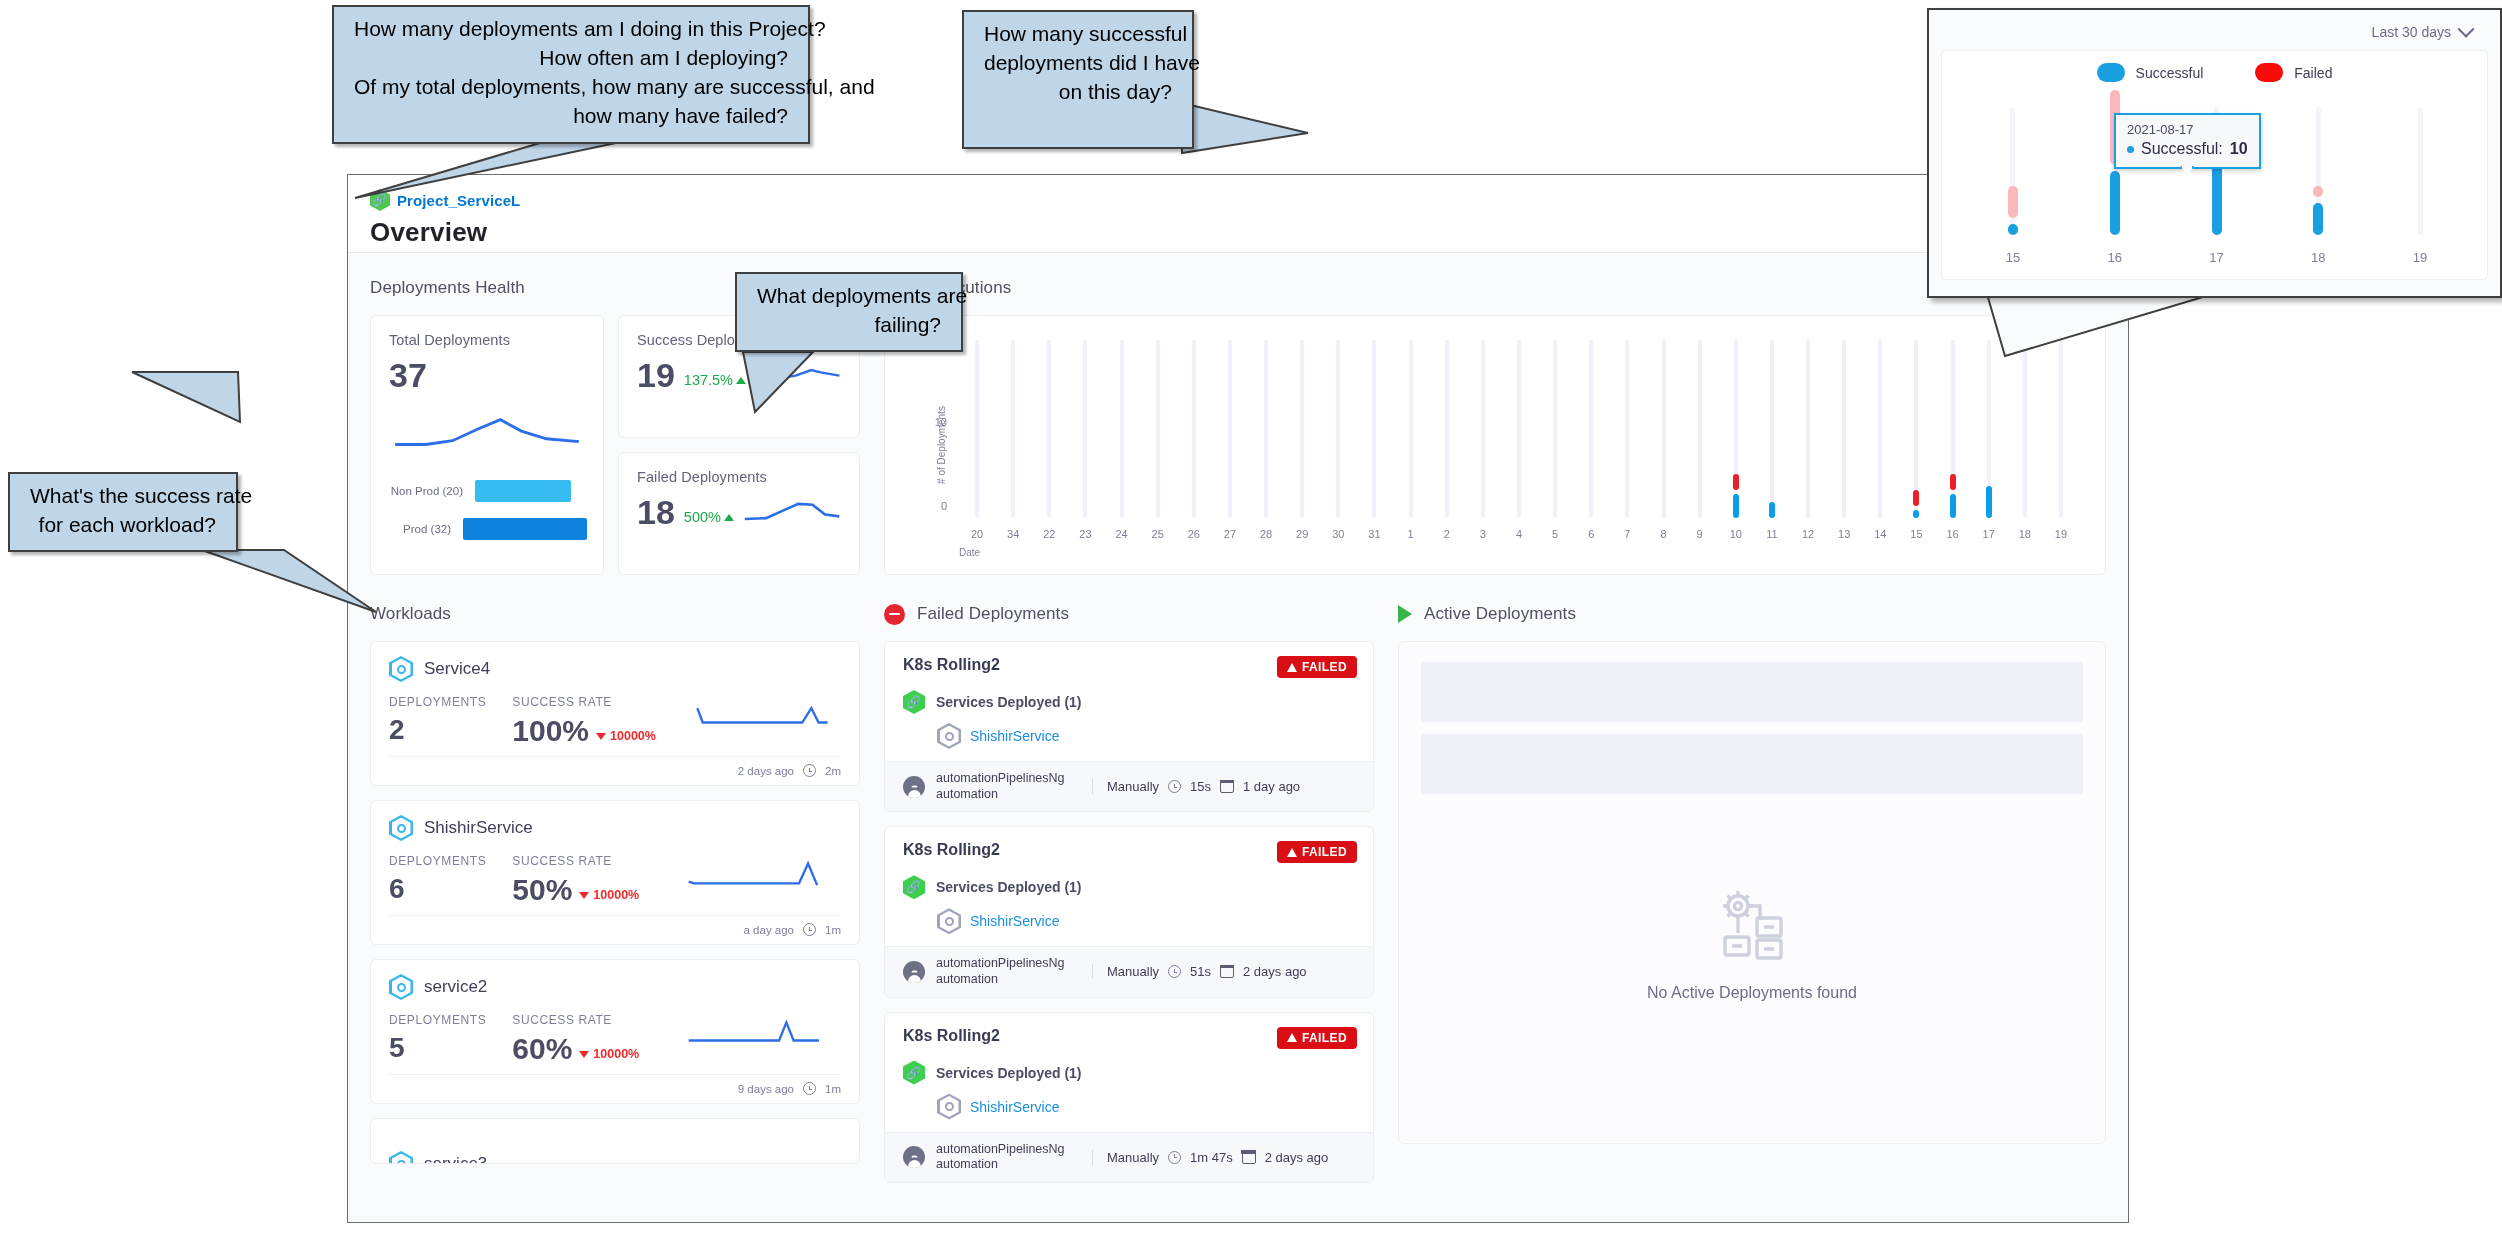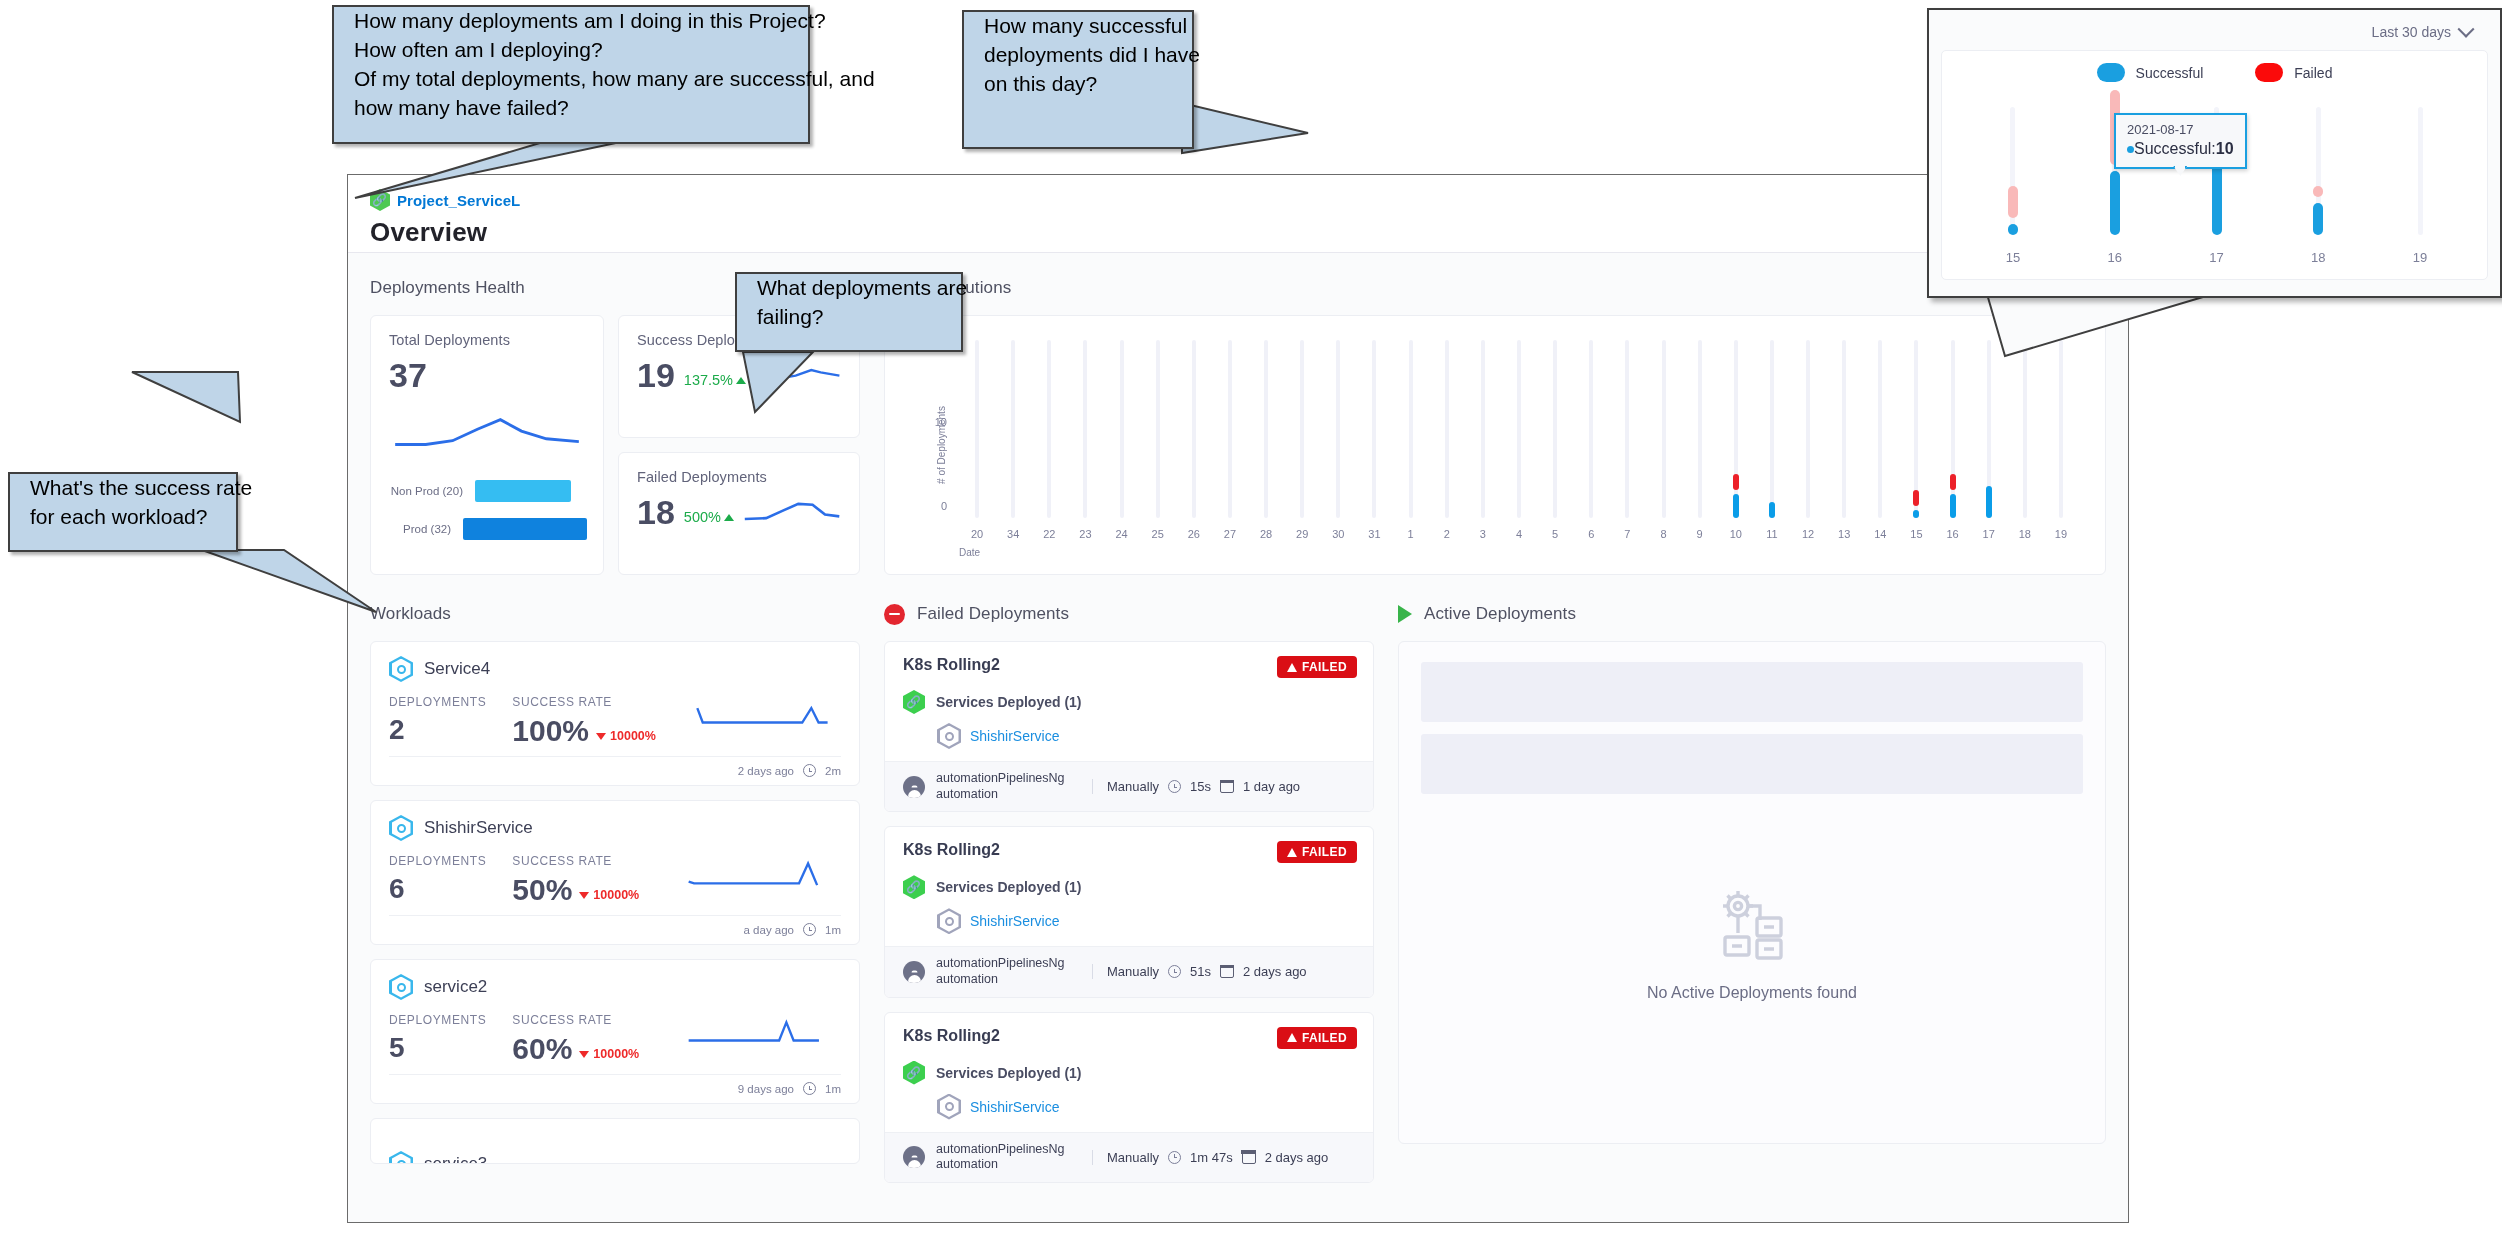--- a/index.html
+++ b/index.html
@@ -265,21 +265,21 @@
     align-items: center; justify-content: center; gap: 18px; padding-bottom: 40px;
   }
   .empty-text { font-size: 16px; color: #6b6d85; }
 
   
   .callout {
     position: absolute;
     background: #bfd5e8; border: 2px solid #3f3f3f;
     box-shadow: 3px 3px 3px rgba(0,0,0,.30);
     font-size: 21px; color: #000; line-height: 1.38;
-    padding: 0 20px; z-index: 40;
+    padding: 8px 20px; z-index: 40; text-align: right;
   }
   .callout .ln { display: block; white-space: nowrap; }
   .tail { position: absolute; z-index: 39; }
 
   
   .zoom-panel {
     position: absolute; left: 1927px; top: 8px; width: 575px; height: 290px;
     background: #fafbfc; border: 2px solid #3f3f3f;
     box-shadow: 4px 4px 5px rgba(0,0,0,.30); z-index: 45; overflow: hidden;
   }
@@ -295,21 +295,21 @@
   .lg-pill { width: 28px; height: 19px; border-radius: 10px; }
   .zp-plot { position: absolute; left: 20px; right: 16px; top: 56px; bottom: 44px; }
   .zp-bar { position: absolute; width: 10px; border-radius: 5px; }
   .zp-grid { position: absolute; width: 5px; bottom: 0; top: 0; background: #f3f4fa; border-radius: 3px; }
   .zp-xtick { position: absolute; font-size: 13px; color: #7c7f99; width: 26px; text-align: center; transform: translateX(-13px); }
   .tooltip-box {
     position: absolute; background: #f7f8fa; border: 2px solid #1a9fe0; border-radius: 0;
     padding: 7px 11px 9px 11px; z-index: 5; box-shadow: 1px 2px 4px rgba(0,0,0,.18);
   }
   .tt-date { font-size: 13px; color: #4a4d63; margin-bottom: 3px; }
-  .tt-val { font-size: 16px; color: #2b2e42; display: flex; align-items: center; }
+  .tt-val { font-size: 16px; color: #2b2e42; display: flex; align-items: center; gap: 7px; }
   .tt-dot { width: 7px; height: 7px; border-radius: 50%; background: #1a9fe0; }
   .tt-val b { font-weight: bold; }
   .tt-nub {
     position: absolute; left: 50%; bottom: -9px; width: 14px; height: 10px;
     background: #f7f8fa; border-left: 2px solid #1a9fe0; border-right: 2px solid #1a9fe0;
     transform: translateX(-50%);
     clip-path: polygon(0 0, 100% 0, 50% 100%);
   }
 </style>
 </head>

